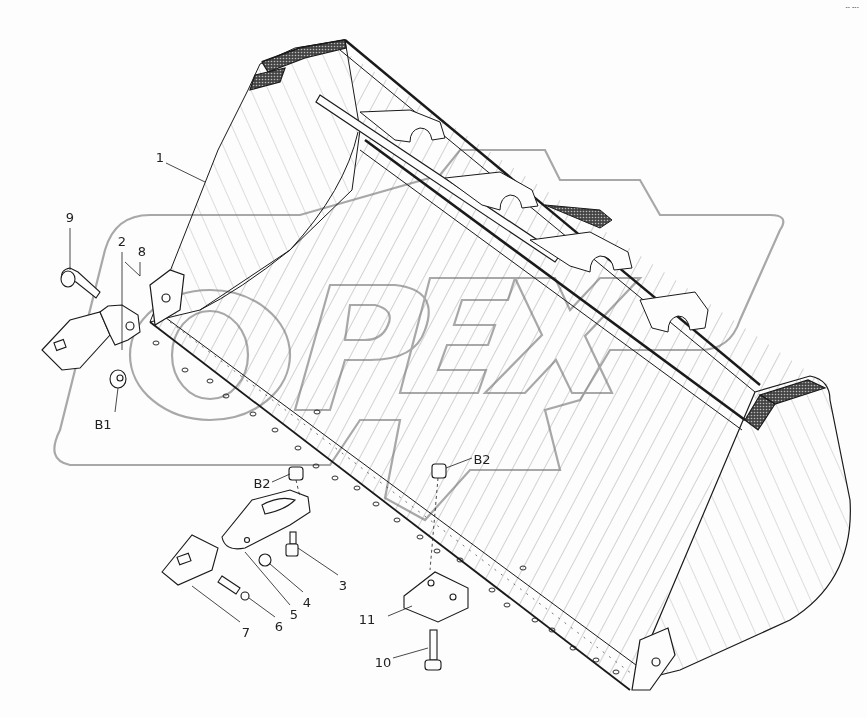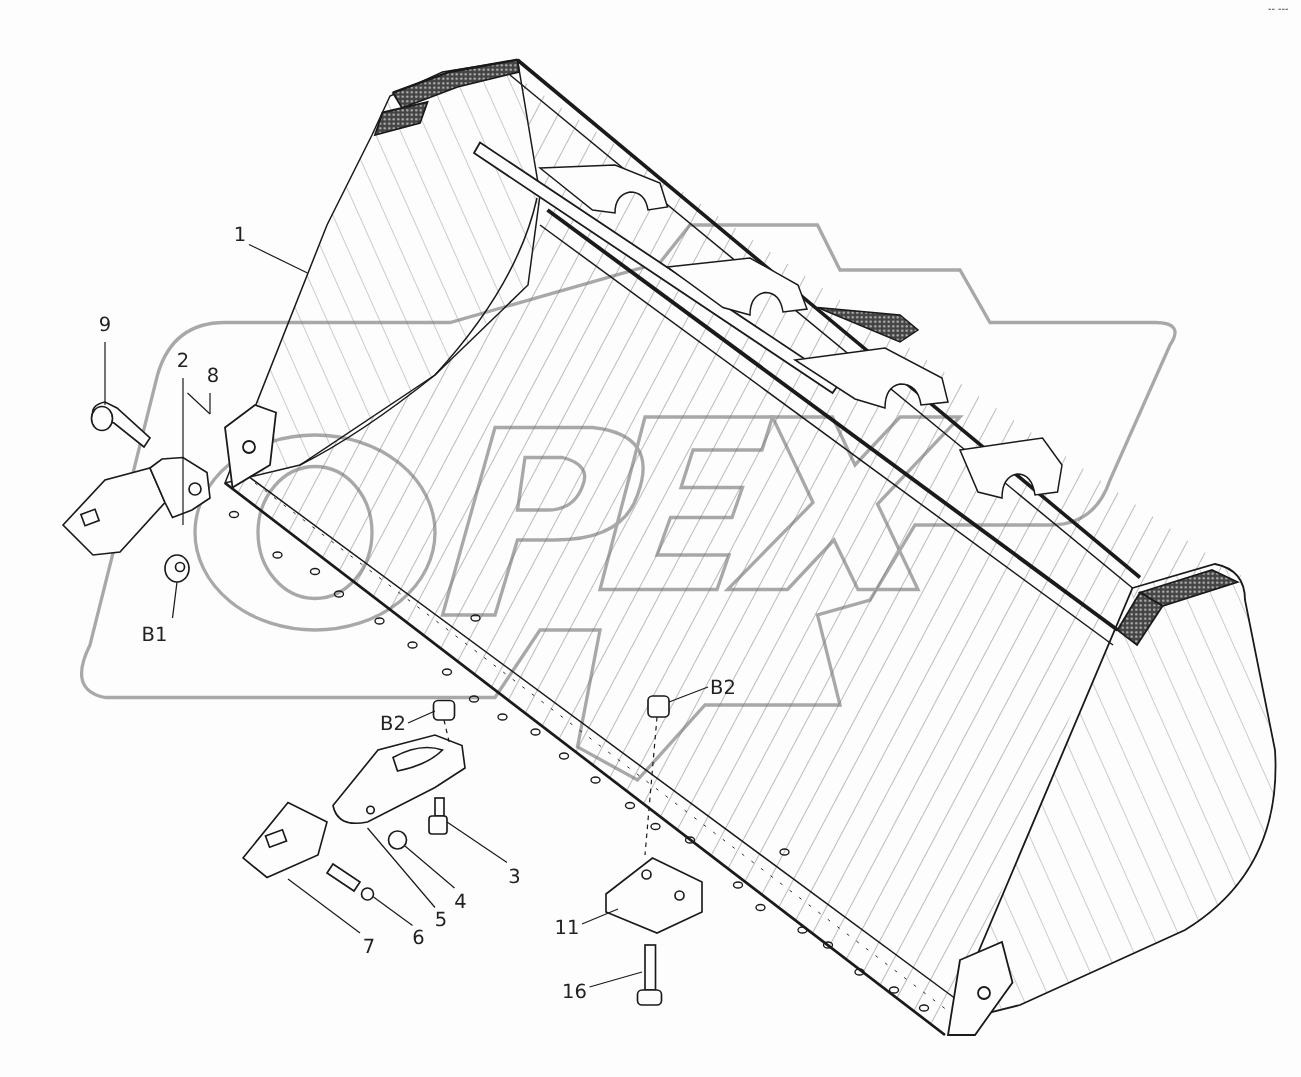--- a/index.html
+++ b/index.html
@@ -201,16 +201,16 @@
 <div class="lbl" style="left:142px;top:251px">8</div>
 <div class="lbl" style="left:70px;top:217px">9</div>
 <div class="lbl" style="left:103px;top:424px">B1</div>
 <div class="lbl" style="left:262px;top:483px">B2</div>
 <div class="lbl" style="left:482px;top:459px">B2</div>
 <div class="lbl" style="left:343px;top:585px">3</div>
 <div class="lbl" style="left:307px;top:602px">4</div>
 <div class="lbl" style="left:294px;top:614px">5</div>
 <div class="lbl" style="left:279px;top:626px">6</div>
 <div class="lbl" style="left:246px;top:632px">7</div>
-<div class="lbl" style="left:378px;top:619px">11</div>
-<div class="lbl" style="left:383px;top:662px">16</div>
+<div class="lbl" style="left:367px;top:619px">11</div>
+<div class="lbl" style="left:383px;top:662px">10</div>
 
 <div class="mark">-- ---</div>
 
 </body></html>

